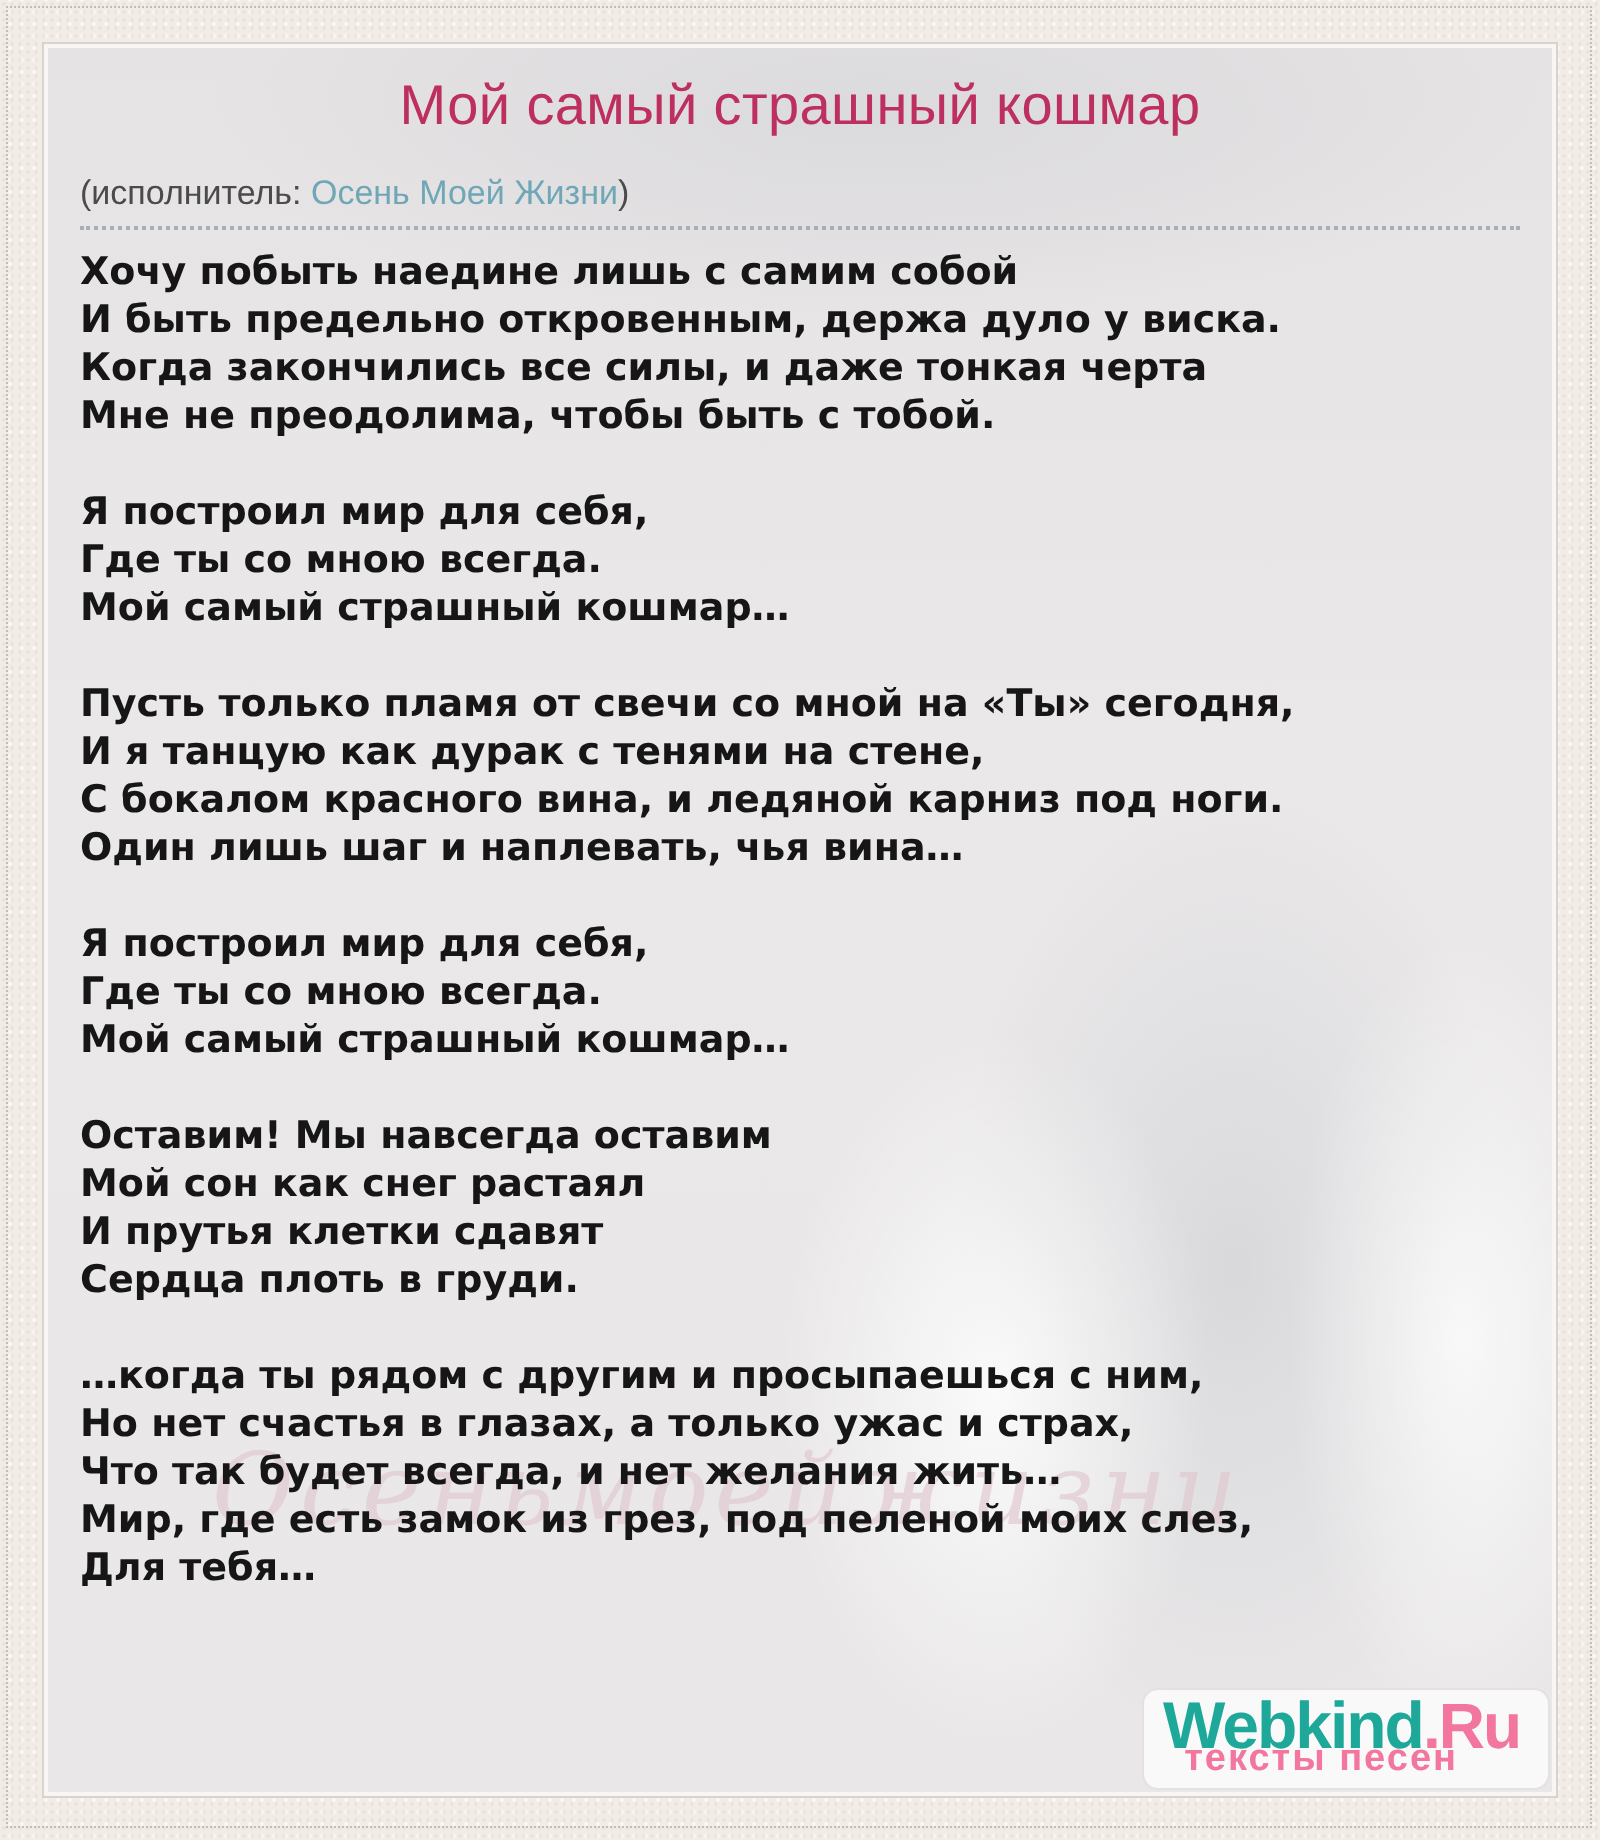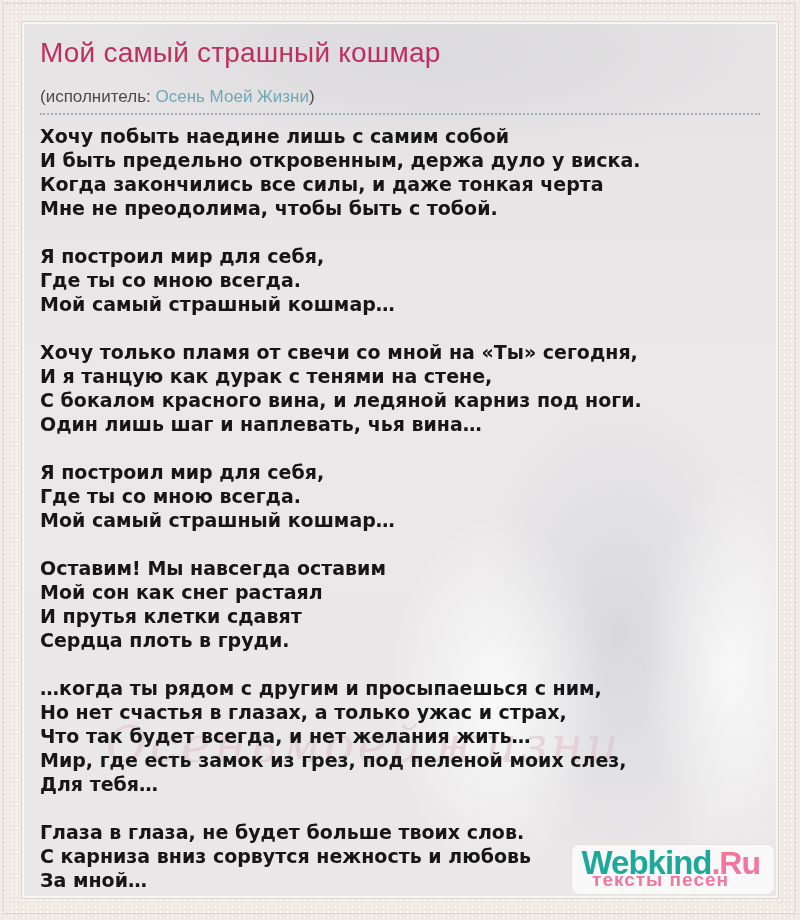--- a/index.html
+++ b/index.html
@@ -41,20 +41,21 @@
     padding: 12px 16px 0 16px;
     overflow: hidden;
   }
 
   .song-title {
     margin: 0;
     font-size: 28px;
     line-height: 34px;
     font-weight: normal;
     letter-spacing: 0.2px;
+    text-align: center;
   }
 
   .artist-line {
     font-size: 17px;
     line-height: 22px;
     color: #4b4b4b;
     margin-top: 16px;
   }
   .artist-link { text-decoration: none; cursor: pointer; }
 
@@ -140,39 +141,36 @@
   <div class="watermark">Осеньмоейжизни</div>
 
   <div class="lyrics">
       <p>Хочу побыть наедине лишь с самим собой
 И быть предельно откровенным, держа дуло у виска.
 Когда закончились все силы, и даже тонкая черта
 Мне не преодолима, чтобы быть с тобой.</p>
       <p>Я построил мир для себя,
 Где ты со мною всегда.
 Мой самый страшный кошмар…</p>
-      <p>Хочу только пламя от свечи со мной на «Ты» сегодня,
+      <p>Пусть только пламя от свечи со мной на «Ты» сегодня,
 И я танцую как дурак с тенями на стене,
 С бокалом красного вина, и ледяной карниз под ноги.
 Один лишь шаг и наплевать, чья вина…</p>
       <p>Я построил мир для себя,
 Где ты со мною всегда.
 Мой самый страшный кошмар…</p>
       <p>Оставим! Мы навсегда оставим
 Мой сон как снег растаял
 И прутья клетки сдавят
 Сердца плоть в груди.</p>
       <p>…когда ты рядом с другим и просыпаешься с ним,
 Но нет счастья в глазах, а только ужас и страх,
 Что так будет всегда, и нет желания жить…
 Мир, где есть замок из грез, под пеленой моих слез,
 Для тебя…</p>
-      <p>Глаза в глаза, не будет больше твоих слов.
-С карниза вниз сорвутся нежность и любовь
-За мной…</p>
     </div>
 
   <div class="logo-box">
     <div class="logo-main"><span style="color: rgb(29, 168, 154); text-align: right;">Webkind</span><span class="logo-suffix" style="color: rgb(242, 118, 158);">.Ru</span></div>
     <div class="logo-tagline" style="color: rgb(242, 118, 158);">тексты песен</div>
   </div>
 
 </div>
 
 </body></html>

